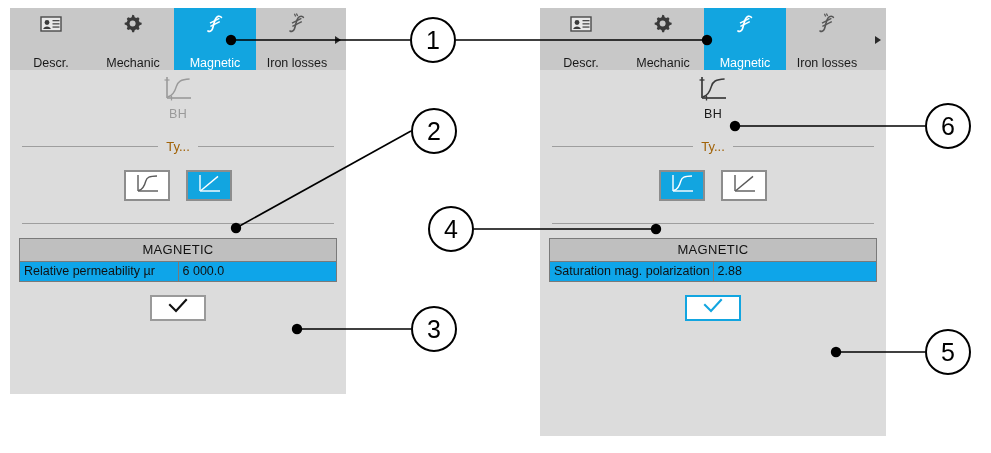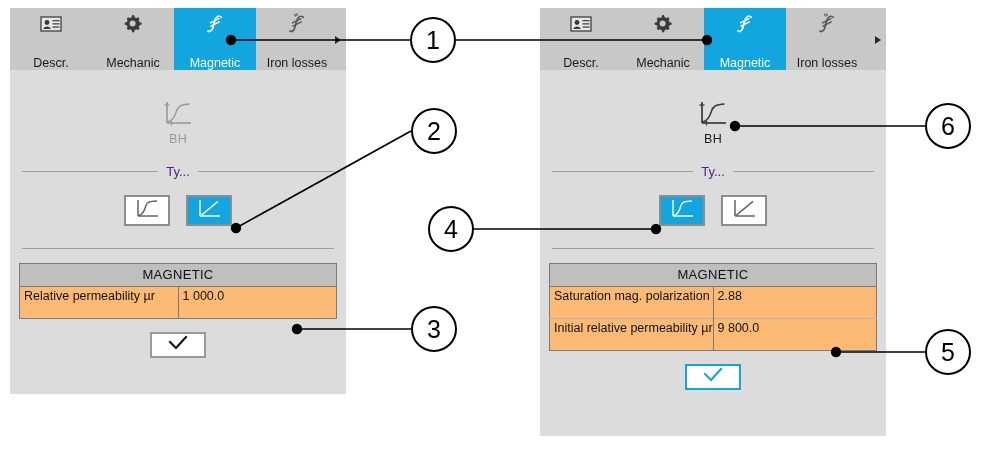--- a/index.html
+++ b/index.html
@@ -63,42 +63,42 @@
     border-bottom: 4.5px solid transparent;
   }
 
   
   .panel-body { position: relative; }
 
   .bh-block {
     display: flex;
     flex-direction: column;
     align-items: center;
-    padding-top: 29px;
+    padding-top: 4px;
   }
   .bh-icon { width: 34px; height: 30px; }
   .bh-caption {
     margin-top: 3px;
     font-size: 12.5px;
     color: #9a9a9a;
     letter-spacing: .3px;
   }
   .bh-caption.dark { color: #1a1a1a; }
 
   
   .sep {
     display: flex;
     align-items: center;
     gap: 6px;
     margin: 18px 12px 0 12px;
   }
   .sep .line { flex: 1 1 auto; height: 1px; background: #9e9e9e; }
   .sep .sep-label {
     font-size: 13px;
-    color: #4c1d95;
+    color: #a16207;
     padding: 0 2px;
     white-space: nowrap;
   }
 
   
   .type-row {
     display: flex;
     justify-content: center;
     gap: 16px;
     margin-top: 16px;
@@ -131,24 +131,24 @@
     background: #bfbfbf;
     font-size: 13px;
     font-weight: normal;
     color: #111;
     text-align: center;
     padding: 3px 0 4px 0;
     border-bottom: 1px solid #7a7a7a;
     letter-spacing: .3px;
   }
   .prop-table td {
-    background: #fdba74;
+    background: #0ea5e9;
     font-size: 12.5px;
     color: #111;
-    padding: 2px 4px 15px 4px;
+    padding: 2px 4px 3px 4px;
     border-top: 1px solid #b2b2b2;
     white-space: nowrap;
     overflow: hidden;
   }
   .prop-table tr:first-child td { border-top: none; }
   .prop-table td.val {
     border-left: 1px solid #7a7a7a;
     width: 94px;
   }
   #panel-right .prop-table td.val { width: 96px; }
@@ -292,21 +292,21 @@
 
       <table class="prop-table">
         <thead>
           <tr>
             <th colspan="2">MAGNETIC</th>
           </tr>
         </thead>
         <tbody>
           <tr>
             <td>Relative permeability µr</td>
-            <td class="val">1 000.0</td>
+            <td class="val">6 000.0</td>
           </tr>
         </tbody>
       </table>
 
       <div class="check-row">
         <div class="check-btn">
           <span>
             <svg width="26" height="18" viewBox="0 0 26 18">
               <path d="M5 8 L11 14 L21 3" fill="none" stroke="#111111" stroke-width="2.1" stroke-linecap="square"></path>
             </svg>
@@ -420,24 +420,20 @@
         <thead>
           <tr>
             <th colspan="2">MAGNETIC</th>
           </tr>
         </thead>
         <tbody>
           <tr>
             <td>Saturation mag. polarization Js (T)</td>
             <td class="val">2.88</td>
           </tr>
-          <tr>
-            <td>Initial relative permeability µr</td>
-            <td class="val">9 800.0</td>
-          </tr>
         </tbody>
       </table>
 
       <div class="check-row">
         <div class="check-btn accent">
           <span>
             <svg width="26" height="18" viewBox="0 0 26 18">
               <path d="M5 8 L11 14 L21 3" fill="none" stroke="#12a5e0" stroke-width="2.1" stroke-linecap="square"></path>
             </svg>
           </span>

